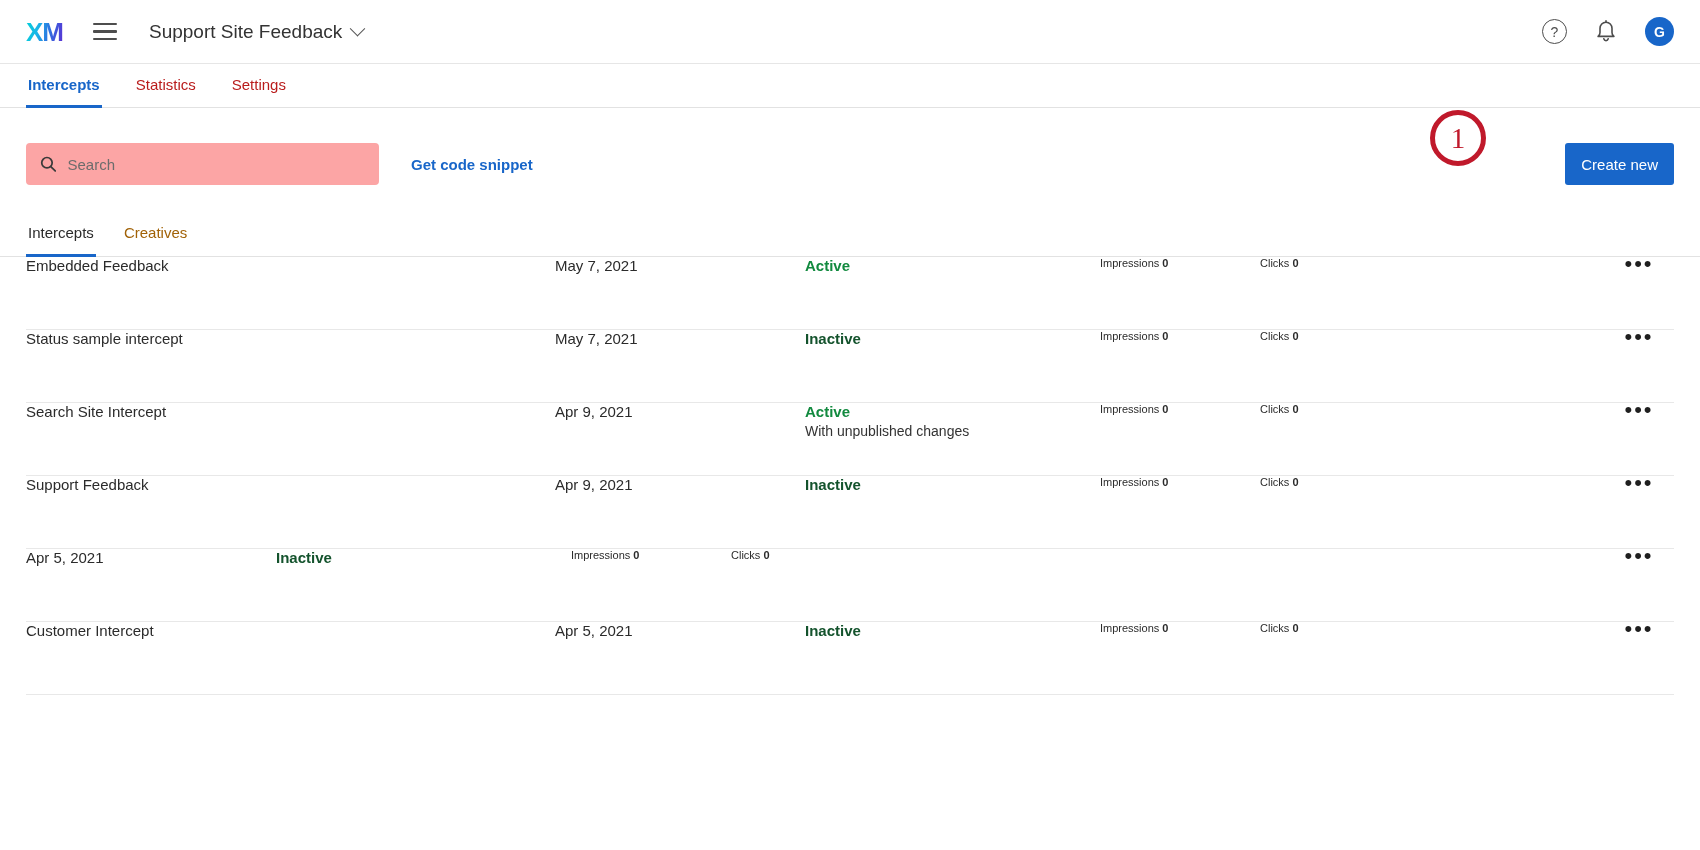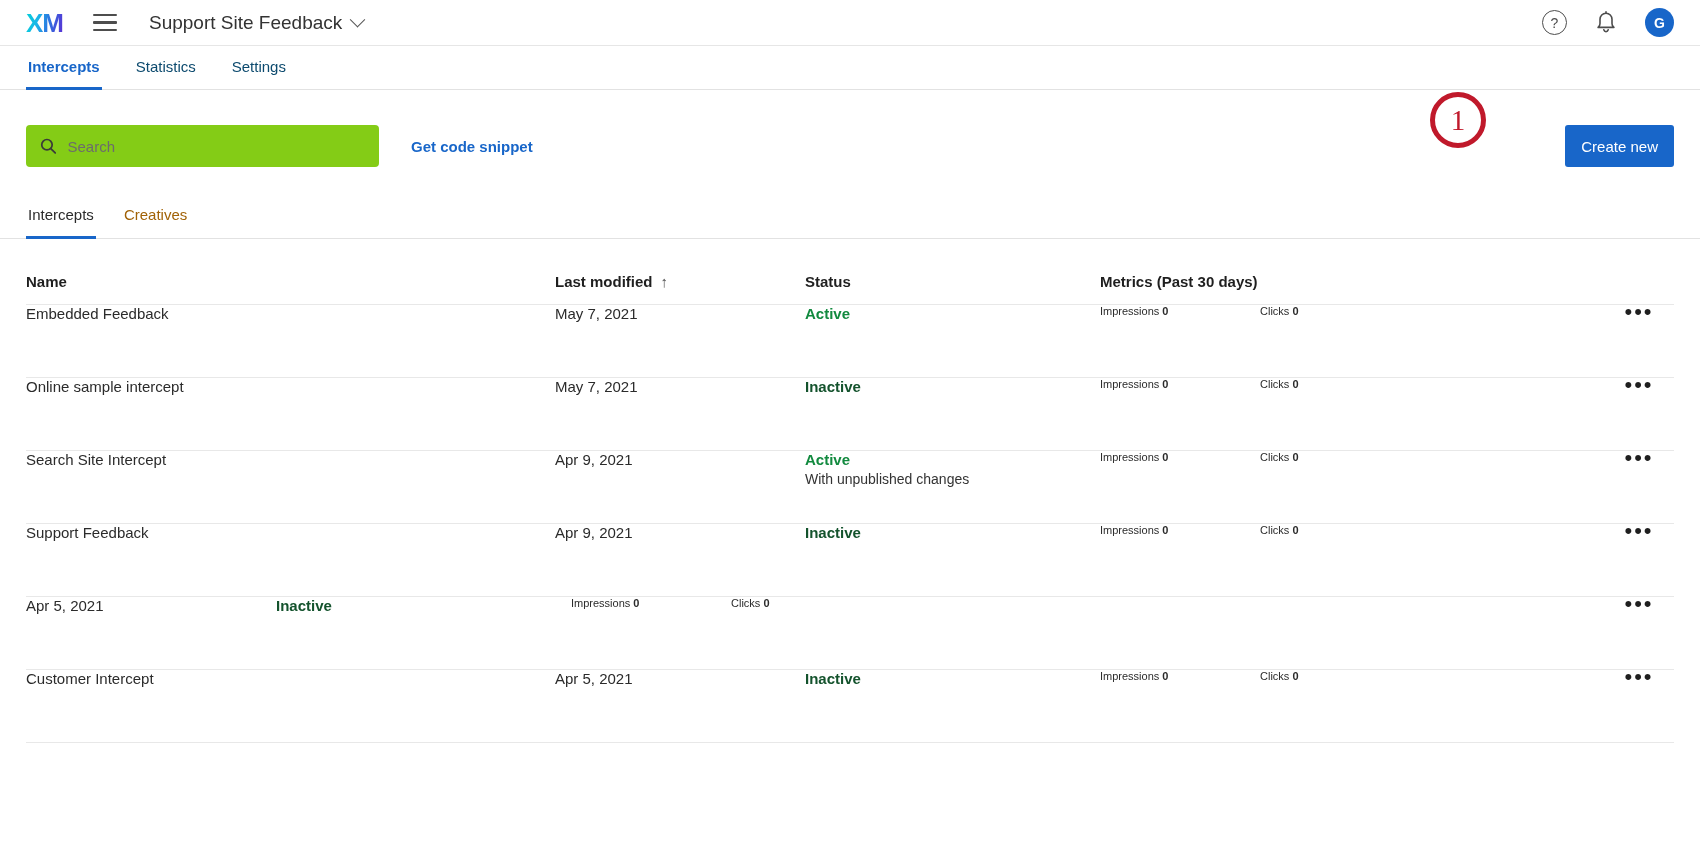--- a/index.html
+++ b/index.html
@@ -7,21 +7,21 @@
     width: 1700px;
     height: 850px;
     background: #ffffff;
     font-family: "Liberation Sans", sans-serif;
     color: #2b2b2b;
     overflow: hidden;
   }
 
   
   .topbar {
-    height: 46px;
+    height: 64px;
     display: flex;
     align-items: center;
     border-bottom: 1px solid #e6e6e6;
     padding: 0 26px 0 26px;
     position: relative;
   }
   .logo {
     font-size: 26px;
     font-weight: bold;
     letter-spacing: -1px;
@@ -94,21 +94,21 @@
     height: 44px;
     display: flex;
     align-items: stretch;
     border-bottom: 1px solid #e2e2e2;
     padding-left: 26px;
     gap: 32px;
   }
   .maintab {
     display: flex; align-items: center;
     font-size: 15px;
-    color: #0c4a6e;
+    color: #b91c1c;
     cursor: pointer;
     padding: 0 2px;
     border-bottom: 3px solid transparent;
     margin-bottom: -1px;
   }
   .maintab.active {
     color: #1866c9;
     font-weight: bold;
     border-bottom-color: #1866c9;
   }
@@ -118,21 +118,21 @@
     margin-top: 34px;
     padding: 0 26px;
     display: flex;
     align-items: center;
     position: relative;
     height: 44px;
   }
   .searchbox {
     width: 353px;
     height: 42px;
-    background: #84cc16;
+    background: #fca5a5;
     border-radius: 4px;
     display: flex;
     align-items: center;
     padding: 0 14px;
     gap: 11px;
   }
   .searchbox input {
     border: none;
     background: transparent;
     outline: none;
@@ -296,48 +296,38 @@
 
   <button class="create-btn">Create new</button>
 </div>
 
 <div class="subtabs">
   <div class="subtab active">Intercepts</div>
   <div class="subtab">Creatives</div>
 </div>
 
 <div class="table">
-  <div class="row header">
-    <div class="c-name th">Name</div>
-    <div class="c-date th">
-      <span>Last modified</span>
-      <span class="sort-arrow">↑</span>
-    </div>
-    <div class="c-status th">Status</div>
-    <div class="c-metrics th">Metrics (Past 30 days)</div>
-    <div class="c-menu"></div>
-  </div>
 
   <div id="rows-container">
       <div class="row data">
         <div class="c-name cell">Embedded Feedback</div>
         <div class="c-date cell">May 7, 2021</div>
         <div class="c-status">
           <div class="status-active">Active</div>
         </div>
         <div class="c-metrics">
           <div class="metric m-impr"><span>Impressions</span> <b>0</b></div>
           <div class="metric"><span>Clicks</span> <b>0</b></div>
         </div>
         <div class="c-menu">
           <span class="dots">•••</span>
         </div>
       </div>
       <div class="row data">
-        <div class="c-name cell">Online sample intercept</div>
+        <div class="c-name cell">Status sample intercept</div>
         <div class="c-date cell">May 7, 2021</div>
         <div class="c-status">
           <div class="status-inactive">Inactive</div>
         </div>
         <div class="c-metrics">
           <div class="metric m-impr"><span>Impressions</span> <b>0</b></div>
           <div class="metric"><span>Clicks</span> <b>0</b></div>
         </div>
         <div class="c-menu">
           <span class="dots">•••</span>

